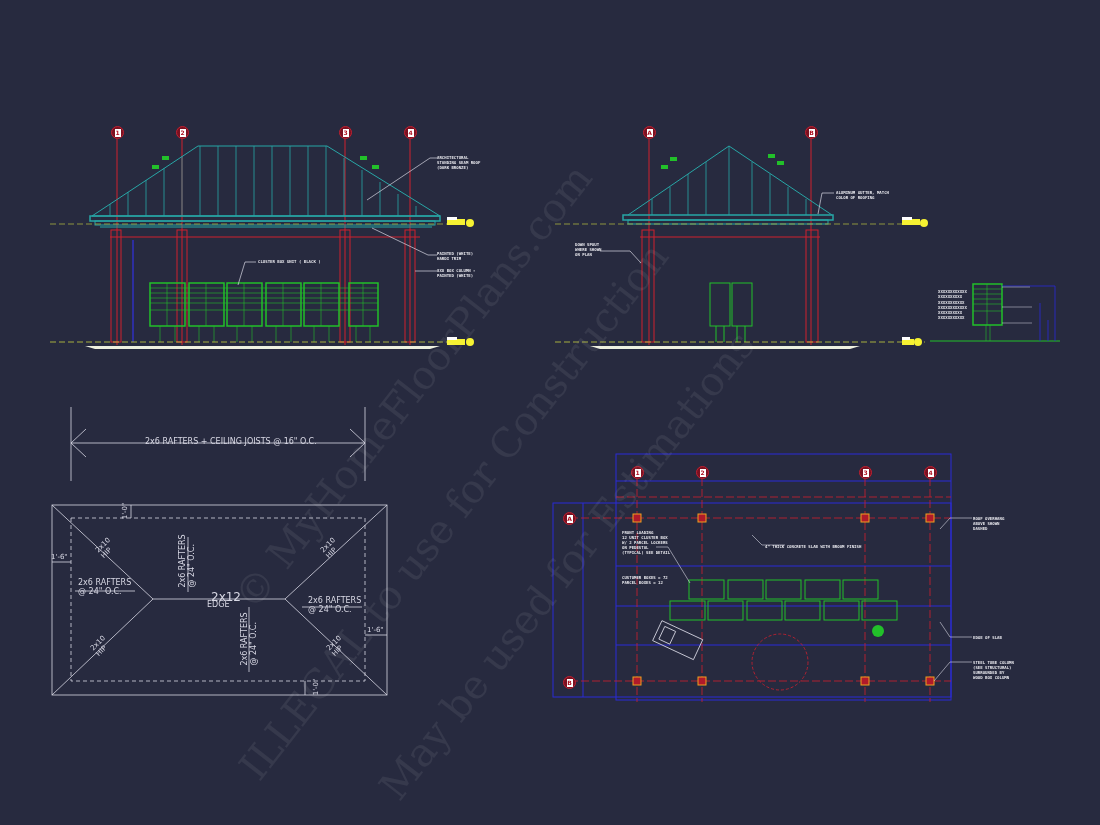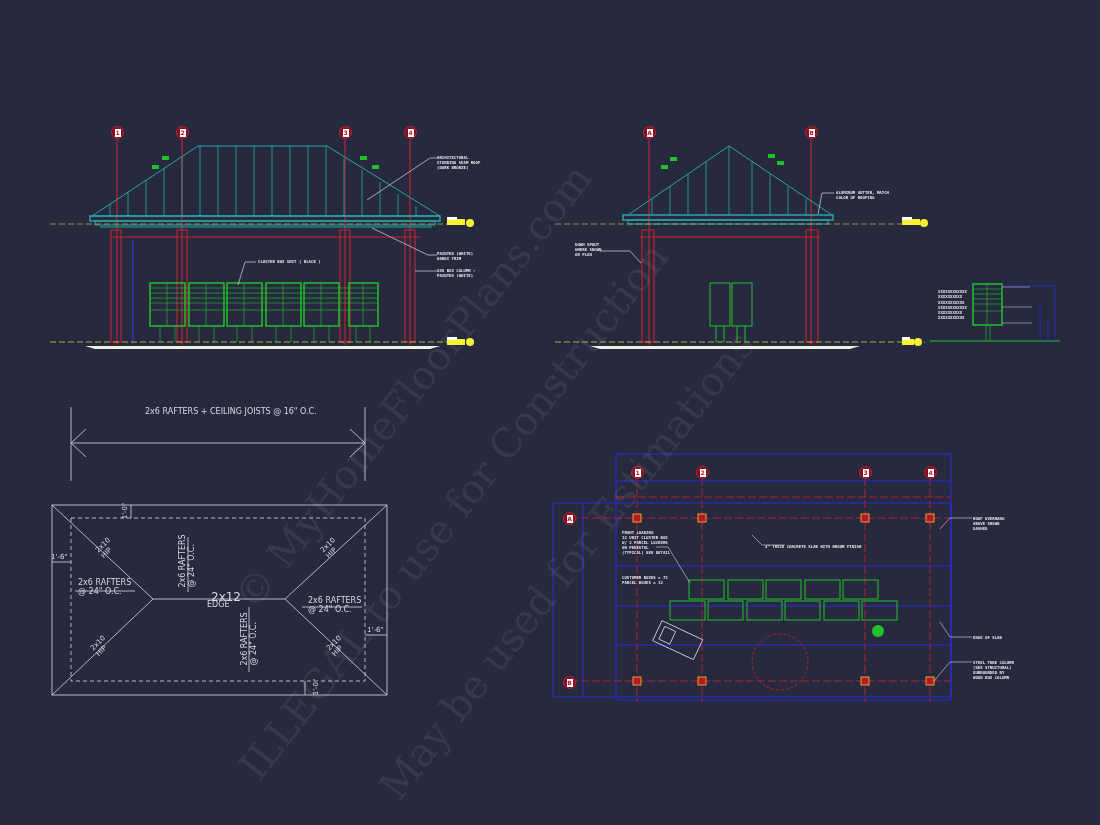--- a/index.html
+++ b/index.html
@@ -337,21 +337,21 @@
 WHERE SHOWN
 ON PLAN</div>
 
 <div class="note" style="left:938px;top:289px;">XXXXXXXXXXXX
 XXXXXXXXXX</div>
 <div class="note" style="left:938px;top:300px;">XXXXXXXXXXX</div>
 <div class="note" style="left:938px;top:305px;">XXXXXXXXXXXX
 XXXXXXXXXX
 XXXXXXXXXXX</div>
 
-<div class="dim" style="left:145px;top:407px;">2x6 RAFTERS + CEILING JOISTS @ 16" O.C.</div>
+<div class="dim" style="left:145px;top:437px;">2x6 RAFTERS + CEILING JOISTS @ 16" O.C.</div>
 <div class="dim" style="left:78px;top:578px;white-space:pre;line-height:9px;">2x6 RAFTERS
 @ 24" O.C.</div>
 <div class="dim" style="left:308px;top:596px;white-space:pre;line-height:9px;">2x6 RAFTERS
 @ 24" O.C.</div>
 <div class="dim" style="left:160px;top:552px;white-space:pre;line-height:9px;transform:rotate(-90deg);">2x6 RAFTERS
 @ 24" O.C.</div>
 <div class="dim" style="left:222px;top:630px;white-space:pre;line-height:9px;transform:rotate(-90deg);">2x6 RAFTERS
 @ 24" O.C.</div>
 <div class="dim" style="left:211px;top:590px;font-size:12px;">2x12</div>
 <div class="dim" style="left:207px;top:600px;">EDGE</div>

